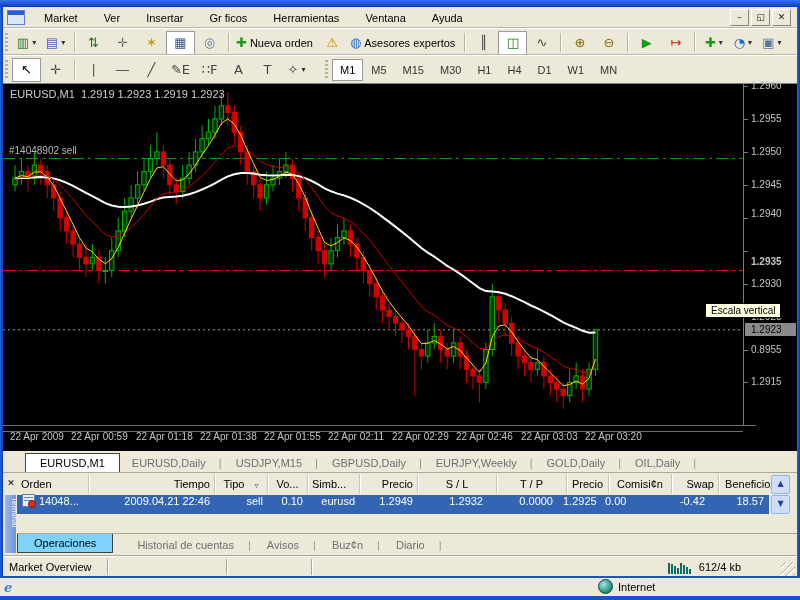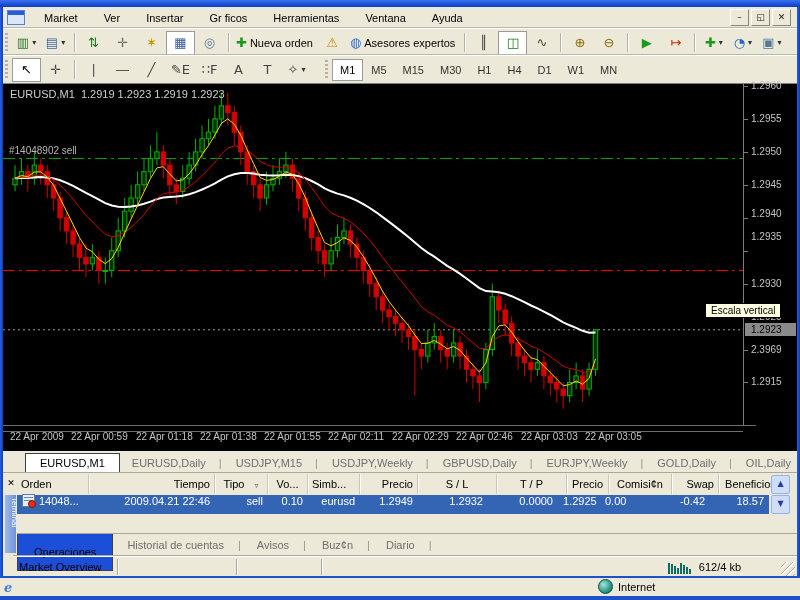--- a/index.html
+++ b/index.html
@@ -79,24 +79,24 @@
                       box-shadow:0 3px 0 #6a8ac0;}
   .order-icon::after{content:"";position:absolute;left:5px;bottom:-2px;width:6px;height:6px;border-radius:50%;
                      background:#e03020;border:1px solid #901000;}
   .scrollbtn{position:absolute;right:7px;width:17px;height:17px;background:#cfddf8;border:1px solid #95b3e7;
              border-radius:2px;color:#21409a;font-size:8px;line-height:16px;text-align:center;
              font-family:"DejaVu Sans",sans-serif;}
   #term-tabs{position:absolute;left:14px;top:60px;right:0;height:23px;display:flex;align-items:flex-start;
              border-top:1px solid #aca899;padding-top:2px;}
   .btab{color:#6e6e6e;padding:3px 8px;white-space:nowrap;}
   .btab:not(.active)::after{content:"|";color:#9a968a;margin-left:14px;}
-  .btab.active{background:#1d4ed8;border:1px solid #404040;border-top:none;color:#000;padding:12px 16px;
-               margin-right:6px;margin-top:-2px;}
+  .btab.active{background:#7dd3fc;border:1px solid #404040;border-top:none;color:#000;padding:3px 16px;
+               margin-right:16px;margin-top:-2px;}
   
-  #statusbar{position:absolute;left:13px;top:556px;right:3px;height:20px;display:flex;align-items:center;
+  #statusbar{position:absolute;left:3px;top:556px;right:3px;height:20px;display:flex;align-items:center;
              border-top:1px solid #fff;box-shadow:0 -1px 0 #aca899;}
   .scell{height:16px;line-height:16px;padding:0 6px;border-right:1px solid #aca899;box-shadow:1px 0 0 #fff;}
   .bars{display:flex;align-items:flex-end;gap:1px;height:13px;margin:0 8px 0 auto;}
   .bars i{display:block;width:2px;background:#0c6e62;}
   .grip-corner{width:14px;height:14px;margin:3px 2px 0 10px;
     background:repeating-linear-gradient(135deg,transparent 0 3px,#aca899 3px 4px,#fff 4px 5px);}
   
   #taskbar{position:absolute;left:0;top:576px;width:800px;height:24px;background:#ece9d8;
            border-top:2px solid #1e50c8;border-bottom:4px solid #1e50c8;box-sizing:border-box;}
   .ie-icon{position:absolute;left:4px;top:2px;font-family:"DejaVu Serif",serif;font-style:italic;
@@ -529,58 +529,57 @@
         <div class="ptick" style="top: -4px;">1.2960</div>
         <div class="pmark" style="top: 35px;"></div>
         <div class="ptick" style="top: 29px;">1.2955</div>
         <div class="pmark" style="top: 68px;"></div>
         <div class="ptick" style="top: 62px;">1.2950</div>
         <div class="pmark" style="top: 101px;"></div>
         <div class="ptick" style="top: 95px;">1.2945</div>
         <div class="pmark" style="top: 134px;"></div>
         <div class="ptick" style="top: 124px;">1.2940</div>
         <div class="pmark" style="top: 167px;"></div>
-        <div class="ptick" style="top: 147px;">1.2935</div>
+        <div class="ptick" style="top: 172px; font-weight: bold;">1.2935</div>
         <div class="pmark" style="top: 200px;"></div>
         <div class="ptick" style="top: 194px;">1.2930</div>
         <div class="pmark" style="top: 233px;"></div>
         <div class="ptick" style="top: 227px;">1.2925</div>
         <div class="pmark" style="top: 266px;"></div>
-        <div class="ptick" style="top: 260px;">2.3969</div>
+        <div class="ptick" style="top: 260px;">0.8955</div>
         <div class="pmark" style="top: 298px;"></div>
         <div class="ptick" style="top: 292px;">1.2915</div>
         <div id="current-price" style="top: 239px;">1.2923</div>
       </div>
 
     <div class="frame-line" style="top:341px;width:753px"></div>
     <div class="frame-line" style="top:347px;width:740px"></div>
     <div id="time-ticks">
         <div class="ttick" style="left: 7px;">22 Apr 2009</div>
         <div class="ttick" style="left: 68px;">22 Apr 00:59</div>
         <div class="ttick" style="left: 133px;">22 Apr 01:18</div>
         <div class="ttick" style="left: 197px;">22 Apr 01:38</div>
         <div class="ttick" style="left: 261px;">22 Apr 01:55</div>
         <div class="ttick" style="left: 325px;">22 Apr 02:11</div>
         <div class="ttick" style="left: 389px;">22 Apr 02:29</div>
         <div class="ttick" style="left: 453px;">22 Apr 02:46</div>
         <div class="ttick" style="left: 518px;">22 Apr 03:03</div>
-        <div class="ttick" style="left: 582px;">22 Apr 03:05</div>
+        <div class="ttick" style="left: 582px;">22 Apr 03:20</div>
       </div>
     <div id="tooltip">Escala vertical</div>
   </div>
 
   <div id="chart-tabs">
 
       <span class="ctab active">EURUSD,M1</span>
 
       <span class="ctab">EURUSD,Daily</span>
 
       <span class="ctab">USDJPY,M15</span>
 
-      <span class="ctab">USDJPY,Weekly</span>
 
       <span class="ctab">GBPUSD,Daily</span>
 
       <span class="ctab">EURJPY,Weekly</span>
 
       <span class="ctab">GOLD,Daily</span>
 
       <span class="ctab">OIL,Daily</span>
 
   </div>

